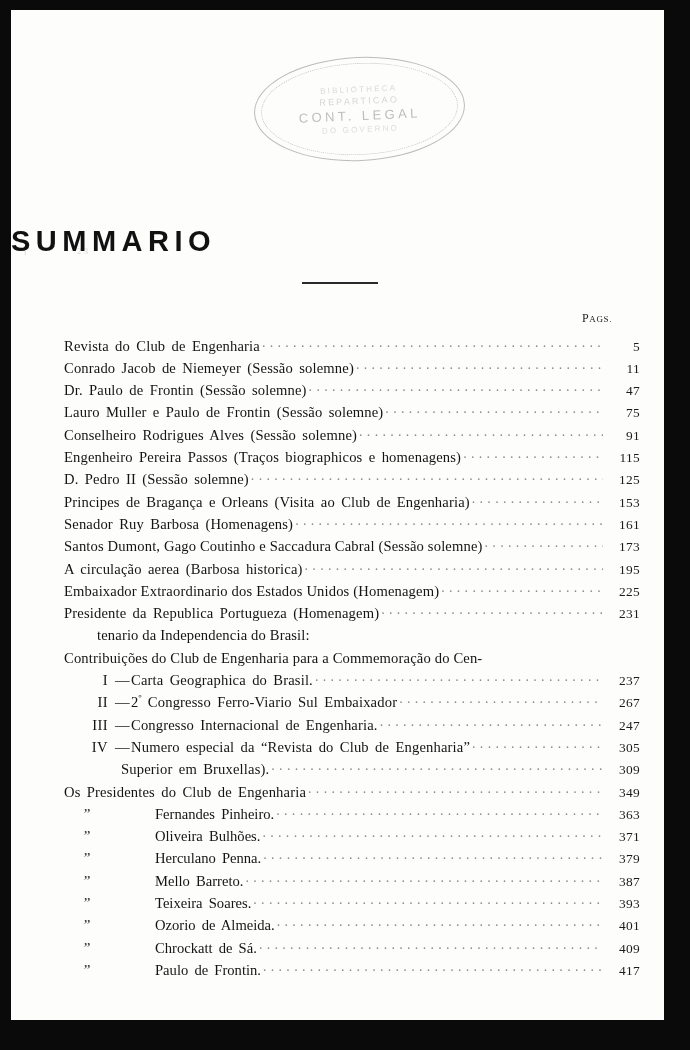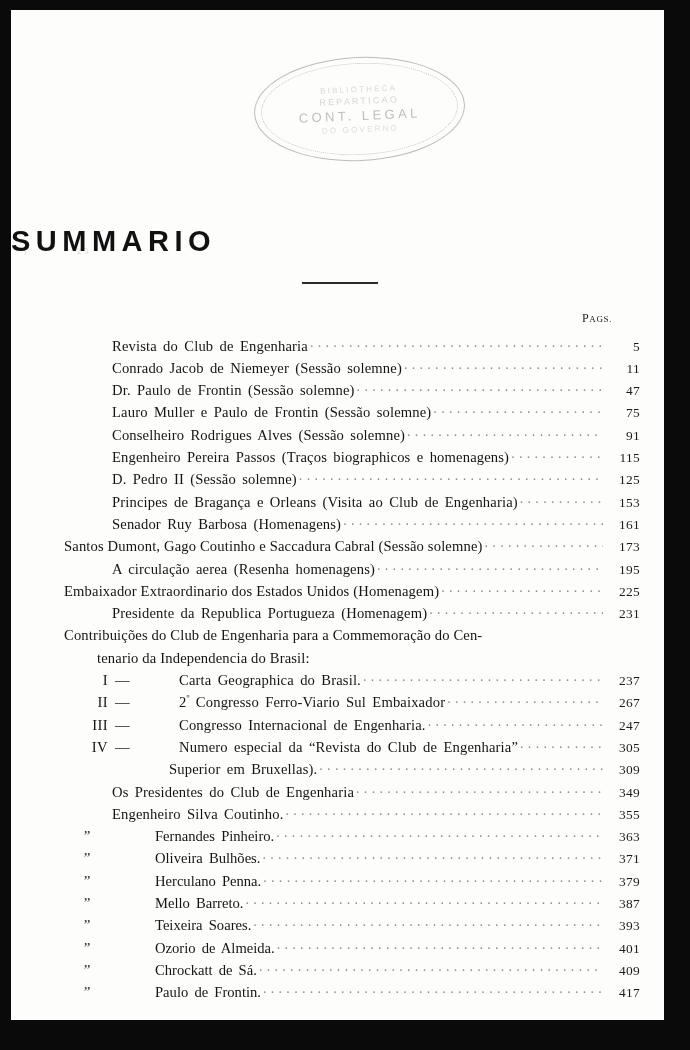--- a/index.html
+++ b/index.html
@@ -137,21 +137,21 @@
     height: 22.3px;
     font-size: 14.6px;
     color: #141414;
     white-space: nowrap;
   }
   .toc-label {
     flex: 0 0 auto;
     letter-spacing: 0.15px;
   }
   
-  .toc-label.loose { word-spacing: 2.5px; margin-left: 48px; }
+  .toc-label.loose { word-spacing: 2.5px; }
 
   .leader {
     flex: 1 1 auto;
     overflow: hidden;
     margin: 0 3px 0 2px;
     position: relative;
     height: 1em;
   }
   .leader::before {
     content: ". . . . . . . . . . . . . . . . . . . . . . . . . . . . . . . . . . . . . . . . . . . . . . . . . . . . . . . . . . . . . . . . . . . . . . . . . . . . . . . . . . . . . . . .";
@@ -277,42 +277,42 @@
         <span class="toc-label loose">Senador Ruy Barbosa (Homenagens)</span>
         <span class="leader"></span>
         <span class="page-num">161</span>
       </div>
       <div class="toc-row">
         <span class="toc-label">Santos Dumont, Gago Coutinho e Saccadura Cabral (Sessão solemne)</span>
         <span class="leader"></span>
         <span class="page-num">173</span>
       </div>
       <div class="toc-row">
-        <span class="toc-label loose">A circulação aerea (Resenha homenagens)</span>
+        <span class="toc-label loose">A circulação aerea (Barbosa historica)</span>
         <span class="leader"></span>
         <span class="page-num">195</span>
       </div>
       <div class="toc-row">
         <span class="toc-label">Embaixador Extraordinario dos Estados Unidos (Homenagem)</span>
         <span class="leader"></span>
         <span class="page-num">225</span>
       </div>
       <div class="toc-row">
         <span class="toc-label loose">Presidente da Republica Portugueza (Homenagem)</span>
         <span class="leader"></span>
         <span class="page-num">231</span>
       </div>
 
+      <div class="toc-row nowrap-head indent-cont">
+        <span class="toc-label">tenario da Independencia do Brasil:</span>
+        <span class="leader"></span>
+        <span class="page-num blank">0</span>
+      </div>
       <div class="toc-row nowrap-head">
         <span class="toc-label">Contribuições do Club de Engenharia para a Commemoração do Cen-</span>
-        <span class="leader"></span>
-        <span class="page-num blank">0</span>
-      </div>
-      <div class="toc-row nowrap-head indent-cont">
-        <span class="toc-label">tenario da Independencia do Brasil:</span>
         <span class="leader"></span>
         <span class="page-num blank">0</span>
       </div>
 
       <div class="toc-row roman-row">
         <span class="rn">I</span>
         <span class="dash">—</span>
         <span class="toc-label loose">Carta Geographica do Brasil.</span>
         <span class="leader"></span>
         <span class="page-num">237</span>
@@ -343,25 +343,20 @@
         <span class="toc-label loose">Superior em Bruxellas).</span>
         <span class="leader"></span>
         <span class="page-num">309</span>
       </div>
 
       <div class="toc-row">
         <span class="toc-label loose">Os Presidentes do Club de Engenharia</span>
         <span class="leader"></span>
         <span class="page-num">349</span>
       </div>
-      <div class="toc-row">
-        <span class="toc-label loose">Engenheiro Silva Coutinho.</span>
-        <span class="leader"></span>
-        <span class="page-num">355</span>
-      </div>
 
       <div class="toc-row ditto-row">
         <span class="ditto">”</span>
         <span class="dname">Fernandes Pinheiro.</span>
         <span class="leader"></span>
         <span class="page-num">363</span>
       </div>
       <div class="toc-row ditto-row">
         <span class="ditto">”</span>
         <span class="dname">Oliveira Bulhões.</span>

